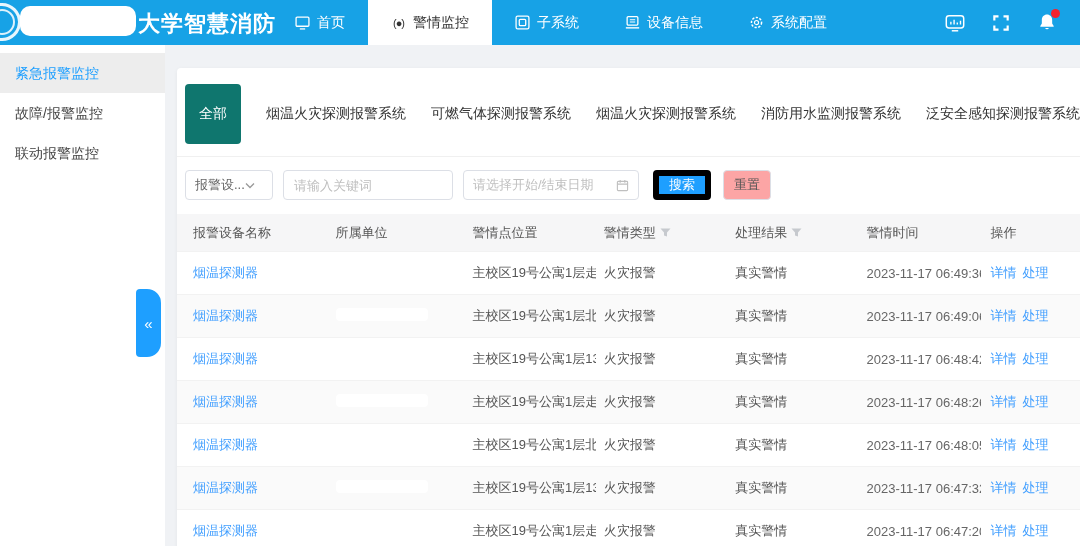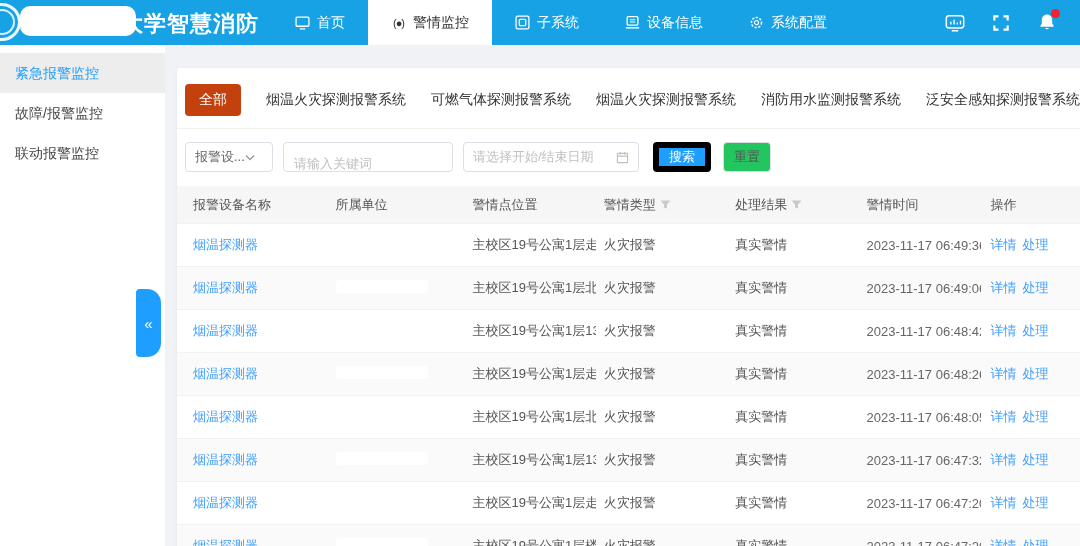--- a/index.html
+++ b/index.html
@@ -6,52 +6,52 @@
   html,body { width:1080px; height:546px; }
   body {
     position:relative; overflow:hidden; background:#f0f2f5;
     font-family:"Liberation Sans","DejaVu Sans",sans-serif; color:#555;
   }
   
   .topbar { position:absolute; top:0; left:0; right:0; height:45px; background:#17a2e6; display:flex; align-items:stretch; color:#fff; z-index:5; }
   .brand { position:relative; width:272px; flex:0 0 auto; }
   .logo-ring { position:absolute; left:-17px; top:3px; width:38px; height:38px; border:3px solid rgba(255,255,255,.9); border-radius:50%; box-shadow:inset 0 0 0 3px rgba(23,162,230,1), inset 0 0 0 5px rgba(255,255,255,.85); }
   .redaction-blob { position:absolute; left:20px; top:6px; width:116px; height:30px; background:#fff; border-radius:10px; }
-  .brand-title { position:absolute; left:121px; top:9px; font-size:22px; font-weight:bold; letter-spacing:1px; white-space:nowrap; }
+  .brand-title { position:absolute; left:138px; top:9px; font-size:22px; font-weight:bold; letter-spacing:1px; white-space:nowrap; }
   .nav { display:flex; align-items:stretch; font-size:14px; }
   .nav-item { display:flex; align-items:center; gap:7px; padding:0 23px; cursor:pointer; white-space:nowrap; }
   .nav-item.active { background:#fff; color:#333; }
   .nav-ico { display:inline-flex; width:15px; height:15px; align-items:center; justify-content:center; }
   .nav-item.active .broadcast-txt { color:#333; }
   .broadcast-txt { font-size:11px; letter-spacing:-1px; white-space:nowrap; }
   .top-actions { margin-left:auto; display:flex; align-items:center; gap:24px; padding-right:22px; }
   .top-ico { position:relative; width:22px; height:22px; display:inline-flex; align-items:center; justify-content:center; cursor:pointer; }
   .bell-badge { position:absolute; top:-3px; right:-2px; width:9px; height:9px; border-radius:50%; background:#f5222d; }
   
   .sidebar { position:absolute; top:45px; left:0; bottom:0; width:165px; background:#fff; padding-top:8px; z-index:2; }
   .side-item { height:40px; line-height:40px; padding-left:15px; font-size:14px; color:#444; cursor:pointer; white-space:nowrap; }
   .side-item.active { background:#ededed; color:#1e9fff; }
   .collapse-handle { position:absolute; left:136px; top:289px; width:25px; height:68px; background:#1e9fff; border-radius:4px 14px 14px 4px; display:flex; align-items:center; justify-content:center; color:#fff; font-size:15px; cursor:pointer; z-index:3; }
   
   .card { position:absolute; left:177px; top:68px; width:935px; height:492px; background:#fff; border-radius:4px; box-shadow:0 1px 4px rgba(0,0,0,.05); }
   
   .tabs { display:flex; align-items:center; gap:25px; padding:16px 8px 12px 8px; border-bottom:1px solid #f0f0f0; }
   .tab { font-size:14px; color:#333; cursor:pointer; white-space:nowrap; padding:7px 0; }
-  .tab.active { background:#c2410c; color:#fff; padding:7px 14px; border-radius:4px; }
+  .tab.active { background:#0f766e; color:#fff; padding:21px 14px; border-radius:4px; }
   
   .filters { display:flex; align-items:center; gap:10px; margin:13px 0 0 8px; height:30px; }
   .ctl { height:30px; border:1px solid #dcdfe6; border-radius:4px; background:#fff; font-size:13px; display:flex; align-items:center; }
   .select { width:88px; padding:0 9px; color:#666; cursor:pointer; }
-  .input { width:170px; padding:0 10px;align-items:flex-end; }
+  .input { width:170px; padding:0 10px; }
   .input input { border:none; outline:none; width:100%; font-size:13px; font-family:inherit; color:#555; }
   .input input::placeholder { color:#bfbfbf; }
   .date { width:176px; justify-content:space-between; padding:0 9px; color:#bfbfbf; cursor:pointer; }
   .btn { height:30px; border-radius:4px; font-size:13px; display:flex; align-items:center; justify-content:center; cursor:pointer; }
   .btn-search { width:58px; background:#1e9fff; color:#fff; border:6px solid #000000; margin-left:4px; }
-  .btn-reset { width:48px; background:#22c55e; color:#555; border:1px solid #dcdfe6; margin-left:2px; }
+  .btn-reset { width:48px; background:#fca5a5; color:#555; border:1px solid #dcdfe6; margin-left:2px; }
   
   .table { margin-top:14px; }
   .thead { display:flex; align-items:center; height:37px; background:#f6f6f7; font-size:13px; color:#555; font-weight:500; }
   .tr { display:flex; align-items:center; height:43px; font-size:13px; color:#555; border-top:1px solid #f2f2f2; }
   .tr:nth-child(even) { background:#fafafa; }
   .c1 { width:160px; padding-left:16px; }
   .c2 { width:146px; padding-left:8px; }
   .c3 { width:140px; padding-left:8px; }
   .c4 { width:140px; padding-left:8px; }
   .c5 { width:140px; padding-left:8px; }

